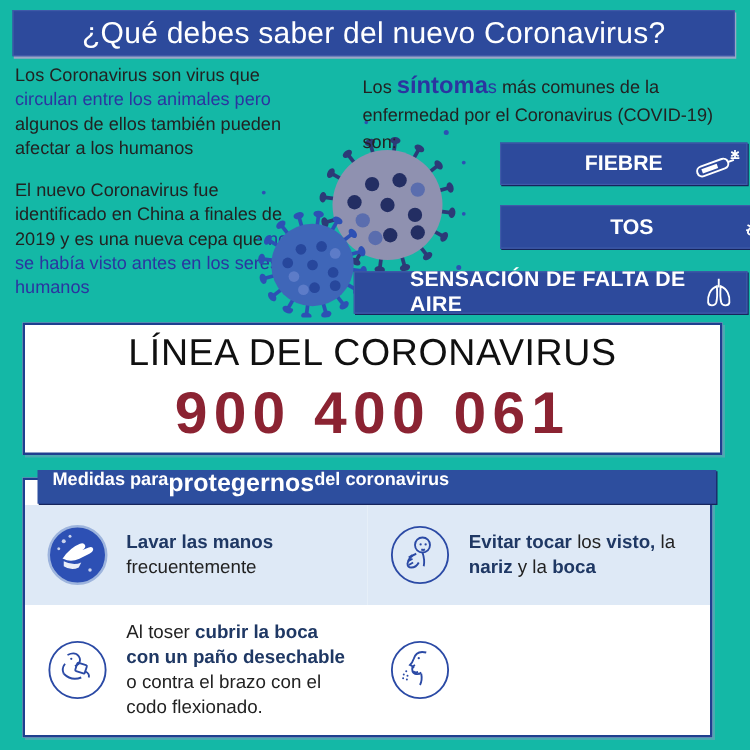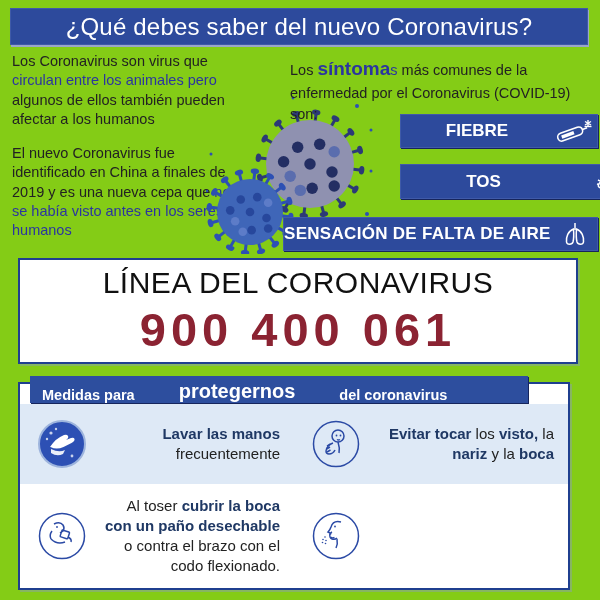--- a/index.html
+++ b/index.html
@@ -8,21 +8,21 @@
     --blue-border:#1f3f8f;
     --blue-text:#2b35a0;
     --navy:#1f3864;
     --maroon:#8b2332;
     --lite-row:#dee9f6;
     --ink:#222222;
   }
   *{box-sizing:border-box;margin:0;padding:0}
   html,body{width:600px;height:600px;background:#ffffff;overflow:hidden;
     font-family:"Liberation Sans", sans-serif;color:var(--ink);}
-  .page{position:relative;width:600px;height:600px;background:#84cc16;}
+  .page{position:relative;width:600px;height:600px;background:#14b8a6;}
 
   
   .banner{position:absolute;left:10px;top:8px;width:578px;height:37px;
     background:var(--blue);color:#fff;display:flex;align-items:center;justify-content:center;
     font-size:24px;letter-spacing:.2px;box-shadow:1px 2px 0 #9aa7c7;border:1px solid #3f5aa8;}
 
   
   .intro-left{position:absolute;left:12px;top:52px;width:224px;font-size:14.5px;line-height:1.33;}
   .intro-left p{margin-bottom:15px;}
   .symptoms-lead{position:absolute;left:290px;top:55px;width:305px;font-size:14.5px;line-height:1.45;}
@@ -30,48 +30,48 @@
   .seg-p{color:var(--ink);}
   .seg-blue{color:var(--blue-text);}
   .seg-big-blue{color:var(--blue-text);font-weight:700;font-size:19px;}
   .seg-b{color:var(--navy);font-weight:700;}
   .seg-w{color:#fff;font-weight:700;font-size:14.5px;}
   .seg-w-big{color:#fff;font-weight:700;font-size:20px;}
 
   
   .sym-btn{position:absolute;background:var(--blue);color:#fff;display:flex;align-items:center;
     font-weight:700;font-size:17px;box-shadow:1px 1px 0 #16255c;border:1px solid #3f5aa8;}
-  .sym-btn .lbl{flex:1;text-align:center;}
+  .sym-btn .lbl{flex:1;text-align:center;margin-left:44px;}
   .sym-btn .ic{width:44px;display:flex;align-items:center;justify-content:center;}
   .btn-fiebre{left:400px;top:114px;width:198px;height:34px;}
   .btn-tos{left:400px;top:164px;width:234px;height:35px;gap:23px;}
   .btn-aire{left:283px;top:217px;width:315px;height:34px;}
   .btn-aire .lbl{text-align:left;letter-spacing:.3px;}
 
   
   .virus-wrap{position:absolute;left:205px;top:96px;width:170px;height:158px;}
 
   
   .hotline{position:absolute;left:18px;top:258px;width:560px;height:106px;background:#fff;
     border:2px solid var(--blue-border);box-shadow:2px 2px 0 rgba(140,155,190,.45);
     display:flex;flex-direction:column;align-items:center;justify-content:center;gap:2px;}
   .hotline-title{font-size:30px;color:#101010;letter-spacing:.5px;}
   .hotline-phone{font-size:47px;font-weight:700;color:var(--maroon);letter-spacing:5px;text-align:right;}
 
   
   .measures{position:absolute;left:18px;top:382px;width:552px;height:208px;background:#fff;
     border:2px solid var(--blue-border);box-shadow:2px 2px 0 rgba(140,155,190,.45);}
-  .ribbon{position:absolute;left:10px;top:-8px;width:498px;height:27px;background:var(--blue-ribbon);
-    display:flex;align-items:flex-end;padding-left:12px;box-shadow:1px 1px 0 #16255c;gap:44px;}
+  .ribbon{position:absolute;left:10px;top:-8px;width:543px;height:27px;background:var(--blue-ribbon);
+    display:flex;align-items:flex-start;padding-left:12px;box-shadow:1px 1px 0 #16255c;}
   .m-grid{position:absolute;left:0;top:20px;right:0;bottom:0;display:grid;
     grid-template-columns:1fr 1fr;grid-template-rows:80px 1fr;}
   .cell{display:flex;align-items:center;gap:13px;padding:8px 14px 8px 16px;}
   .cell.lite{background:var(--lite-row);}
   .mi{flex:0 0 52px;display:flex;align-items:center;justify-content:center;}
-  .mtext{font-size:15px;line-height:1.35;color:#2b2b2b;text-align:right;}
+  .mtext{font-size:15px;line-height:1.35;color:#2b2b2b;}
 </style>
 </head>
 <body>
 
 <div class="page">
 
   <div class="banner">¿Qué debes saber del nuevo Coronavirus?</div>
 
   <div class="intro-left">
     <p><span class="seg-p">Los Coronavirus son virus que </span><span class="seg-blue">circulan entre los animales pero</span><span class="seg-p"> algunos de ellos también pueden afectar a los humanos</span></p>

